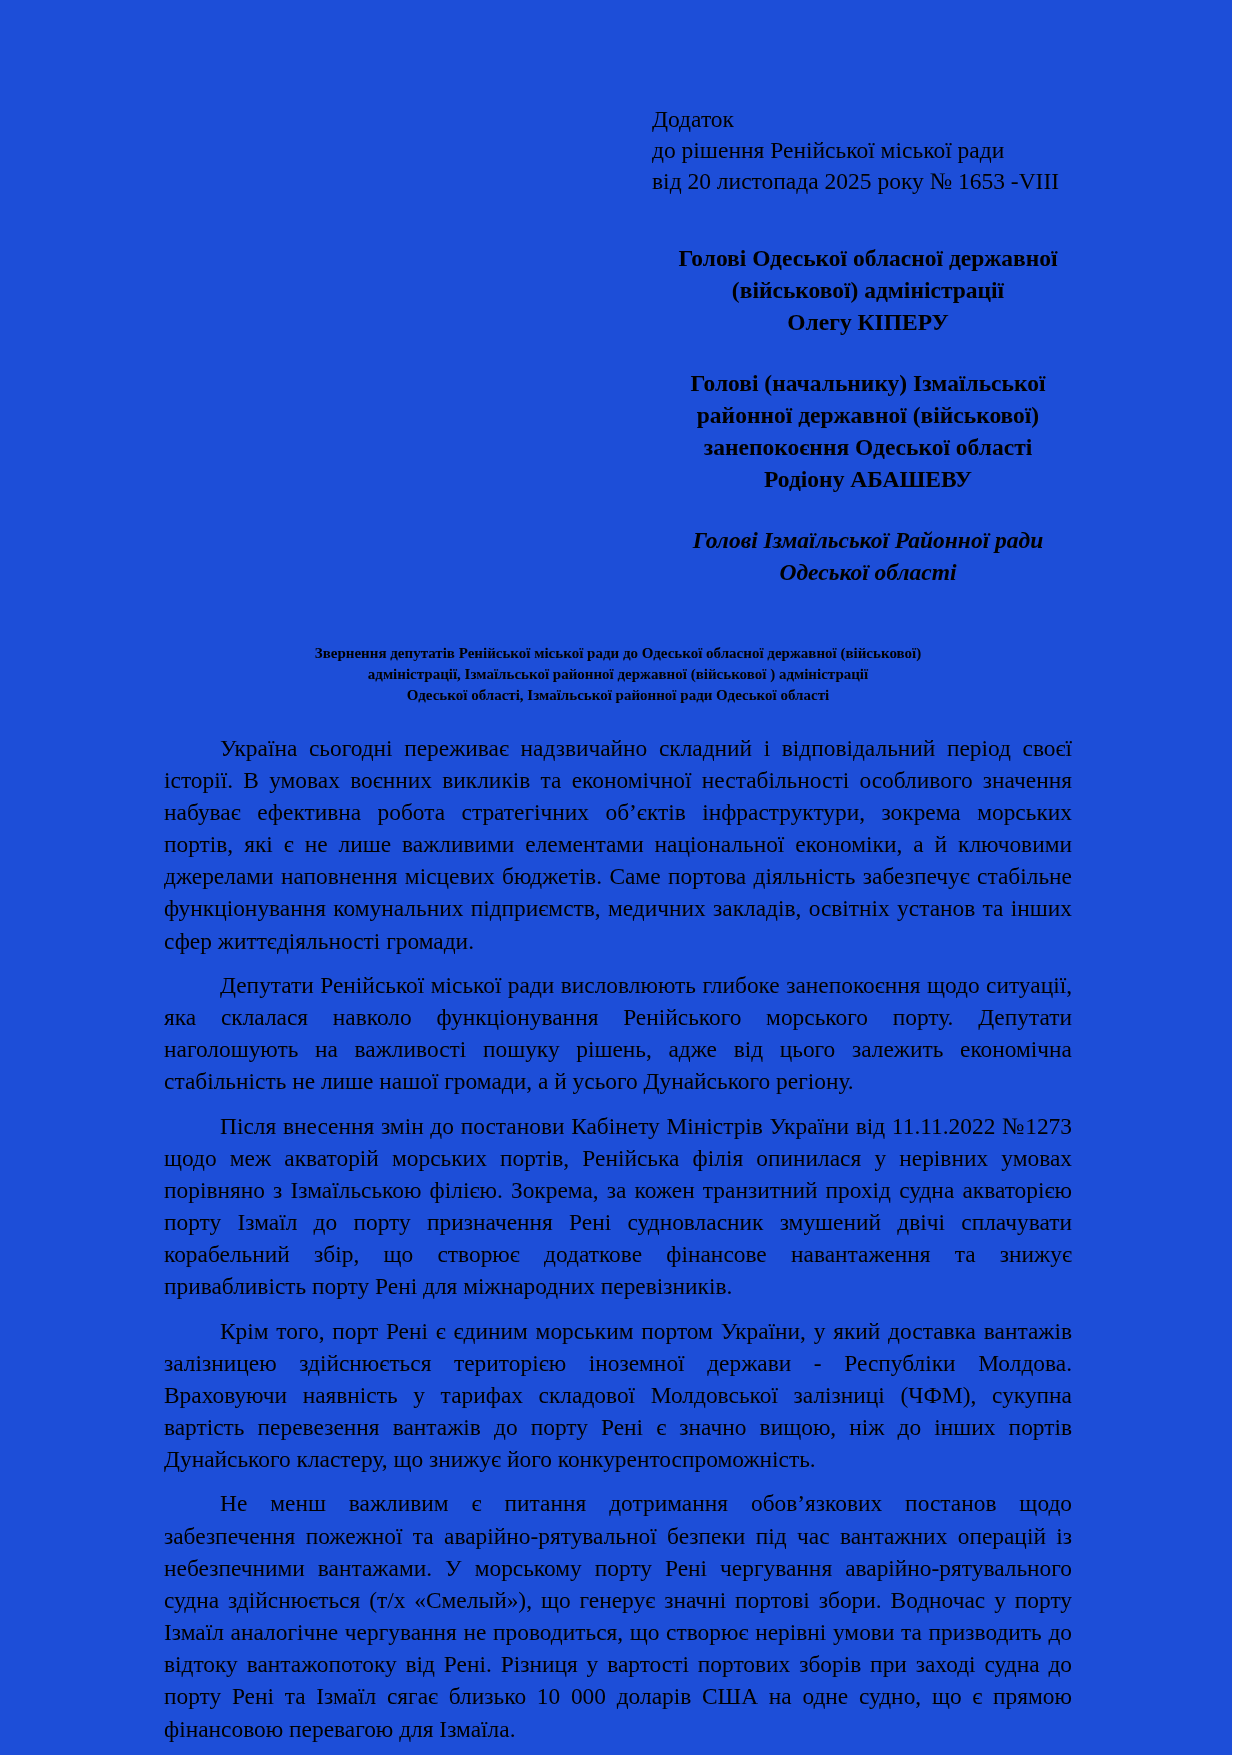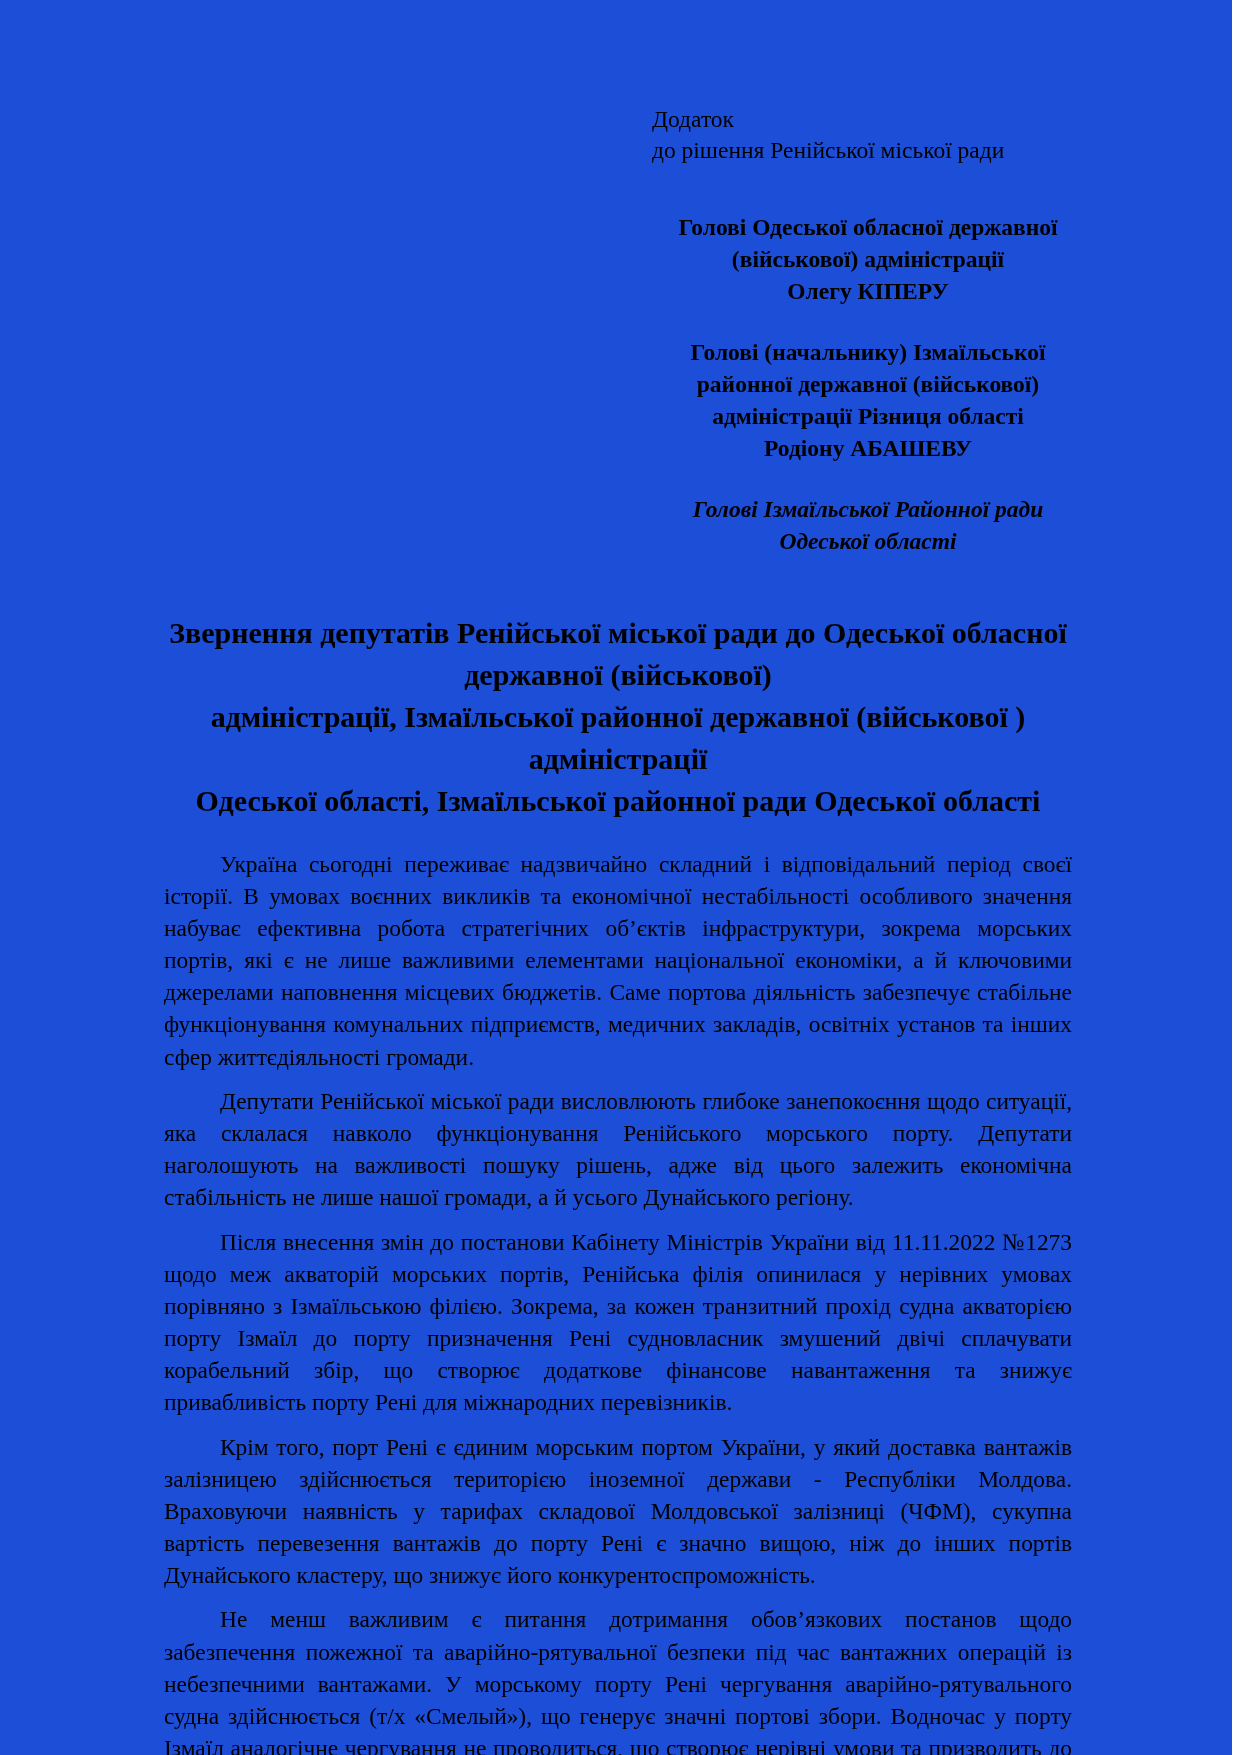--- a/index.html
+++ b/index.html
@@ -42,21 +42,21 @@
     line-height: 1.36;
     text-align: center;
   }
   .addressee-block { margin-bottom: 29px; }
   .addressee-block:last-child { margin-bottom: 0; font-style: italic; }
   .addressee-block .line { display: block; white-space: nowrap; }
 
   
   .doc-title {
     margin-top: 54px;
-    font-size: 30px;
+    font-size: 15px;
     font-weight: bold;
     text-align: center;
     line-height: 1.4;
   }
   .doc-title .line { display: block; }
 
   
   .doc-body {
     margin-top: 26px;
     font-size: 23.4px;
@@ -71,34 +71,35 @@
   }
 </style>
 </head>
 <body>
 
 <div class="page">
 
   <div class="doc-header">
     <span class="line">Додаток</span>
     <span class="line">до рішення Ренійської міської ради</span>
+    <span class="line">від 20 листопада 2025 року  № 1653 -VIII</span>
   </div>
 
   <div class="addressees">
 
     <div class="addressee-block">
       <span class="line">Голові Одеської обласної державної</span>
       <span class="line">(військової) адміністрації</span>
       <span class="line">Олегу КІПЕРУ</span>
     </div>
 
     <div class="addressee-block">
       <span class="line">Голові (начальнику) Ізмаїльської</span>
       <span class="line">районної державної (військової)</span>
-      <span class="line">адміністрації Різниця області</span>
+      <span class="line">занепокоєння Одеської області</span>
       <span class="line">Родіону АБАШЕВУ</span>
     </div>
 
     <div class="addressee-block">
       <span class="line">Голові Ізмаїльської Районної ради</span>
       <span class="line">Одеської області</span>
     </div>
 
   </div>
 

